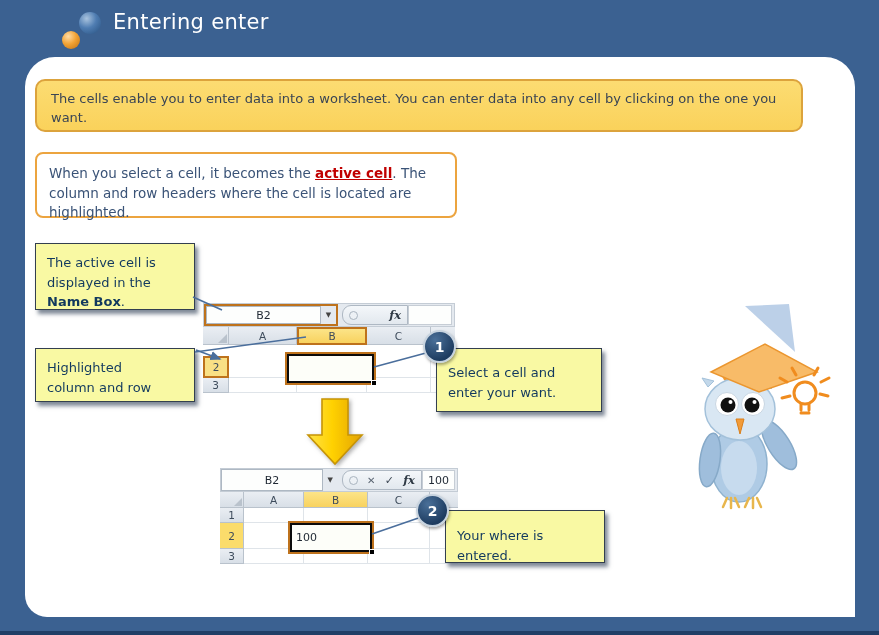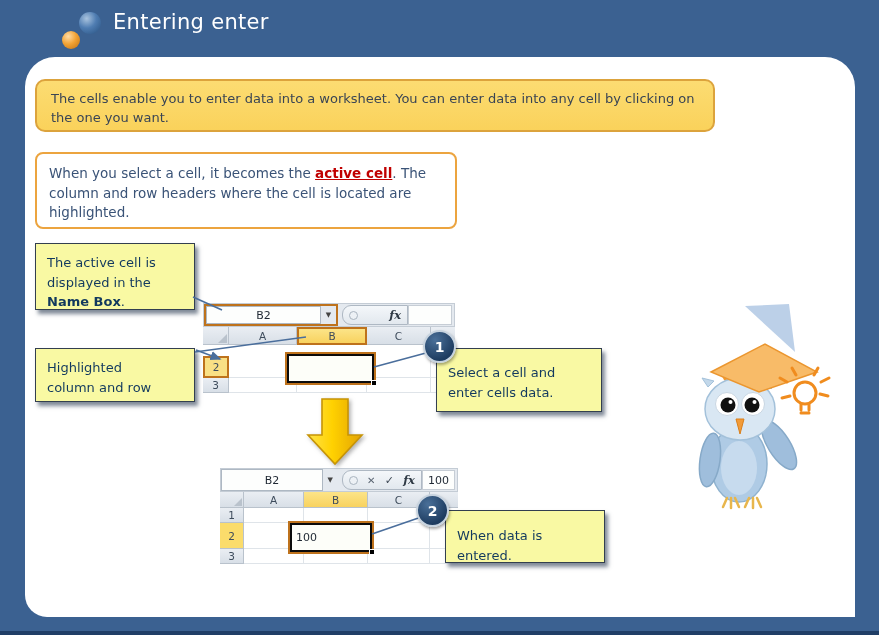--- a/index.html
+++ b/index.html
@@ -14,24 +14,24 @@
     background:radial-gradient(circle at 35% 30%,#A9C3DE,#4F7DB2 45%,#27507F);}
   .sphere-orange{left:62px;top:31px;width:18px;height:18px;
     background:radial-gradient(circle at 35% 30%,#FFDCA6,#F2A335 45%,#C06F0F);}
 
   
   .panel{position:absolute;left:25px;top:57px;width:830px;height:560px;background:#FFFFFF;
     border-radius:30px 30px 0 22px;}
   .bottom-strip{position:absolute;left:0;bottom:0;width:879px;height:4px;background:#203E66;}
 
   
-  .intro-box{position:absolute;left:35px;top:79px;width:680px;height:53px;box-sizing:border-box;
+  .intro-box{position:absolute;left:35px;top:79px;width:768px;height:53px;box-sizing:border-box;
     background:linear-gradient(#FCDC72,#FAD25B);border:2px solid #DCA33C;border-radius:10px;
     padding:9px 14px;font-size:13px;line-height:1.45;color:#3A4554;}
-  .note-box{position:absolute;left:35px;top:152px;width:422px;height:77px;box-sizing:border-box;
+  .note-box{position:absolute;left:35px;top:152px;width:422px;height:66px;box-sizing:border-box;
     background:#FFFFFF;border:2px solid #ECA43F;border-radius:8px;
     padding:10px 12px;font-size:13.5px;line-height:1.45;color:#3A5377;}
   .red-link{color:#C00000;font-weight:bold;text-decoration:underline;cursor:pointer;}
 
   .callout{position:absolute;box-sizing:border-box;background:#F9F9A3;border:1px solid #333F4F;
     box-shadow:3px 4px 4px rgba(104,116,133,.85);color:#12395E;font-size:13px;line-height:1.5;
     padding:9px 11px;z-index:2;}
   .co-namebox{left:35px;top:243px;width:160px;height:67px;}
   .co-highlight{left:35px;top:348px;width:160px;height:54px;}
   .co-step1{left:436px;top:348px;width:166px;height:64px;padding-top:14px;z-index:4;}
@@ -159,21 +159,21 @@
     </div>
   </div>
 
   <div class="acell-outer" style="left:285px;top:352px;width:87px;height:29px;">
     <div class="acell-inner"></div>
     <span class="fill-handle"></span>
   </div>
 
   <div class="badge badge1">1</div>
   <div class="callout co-step1">
-    <span class="wrapnarrow" style="width:128px;">Select a cell and enter cells data.</span>
+    <span class="wrapnarrow" style="width:128px;">Select a cell and enter your want.</span>
   </div>
 
   <svg class="arrow-svg" width="74" height="78" viewBox="0 0 74 78">
     <defs>
       <linearGradient id="gold" x1="0" y1="0" x2="1" y2="0">
         <stop offset="0" stop-color="#FFE34A"></stop>
           <stop offset=".45" stop-color="#FFD100"></stop>
           <stop offset="1" stop-color="#E3A304"></stop>
       </linearGradient>
     </defs>
@@ -226,21 +226,21 @@
     </div>
   </div>
 
   <div class="acell-outer" style="left:288px;top:521px;width:82px;height:29px;">
     <div class="acell-inner">100</div>
     <span class="fill-handle"></span>
   </div>
 
   <div class="badge badge2">2</div>
   <div class="callout co-step2">
-    <span>When data is entered.</span>
+    <span>Your where is entered.</span>
   </div>
 
 
   <svg class="owl-svg" width="175" height="182" viewBox="0 0 175 182">
 
     <ellipse cx="96" cy="115" rx="11" ry="28" fill="#9FBEDC" stroke="#86A9C8" stroke-width="1.5" transform="rotate(-32 96 115)"></ellipse>
 
     <ellipse cx="56" cy="134" rx="28" ry="38" fill="#AFCBE5" stroke="#8FB2CF" stroke-width="1.5"></ellipse>
     <ellipse cx="56" cy="138" rx="18" ry="27" fill="#C7DBEE"></ellipse>
 

